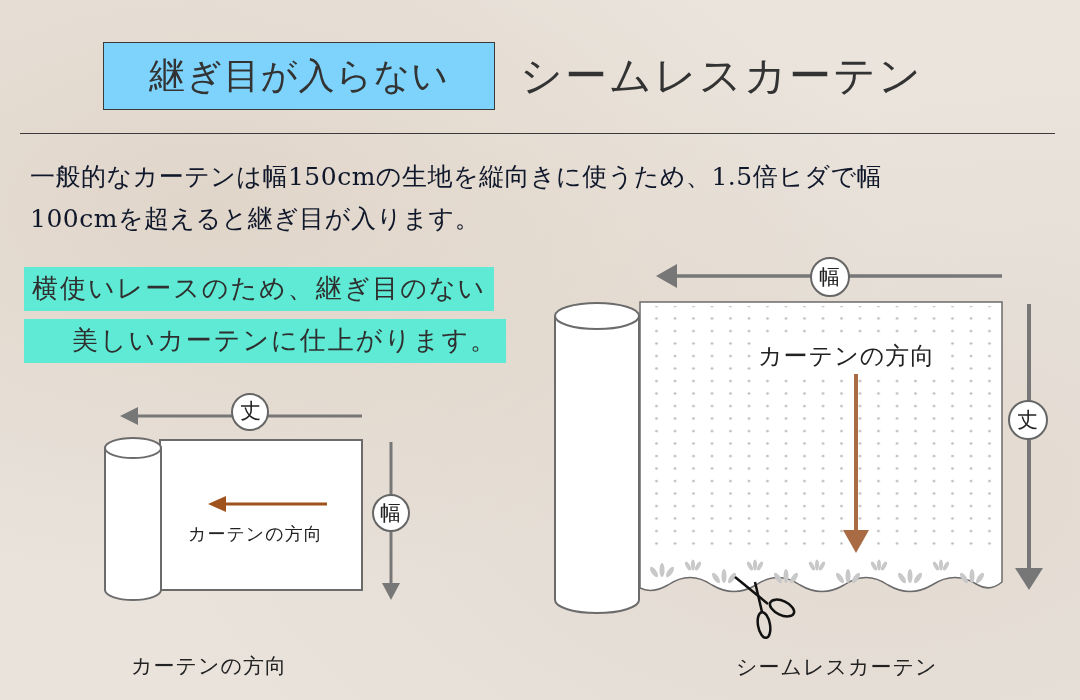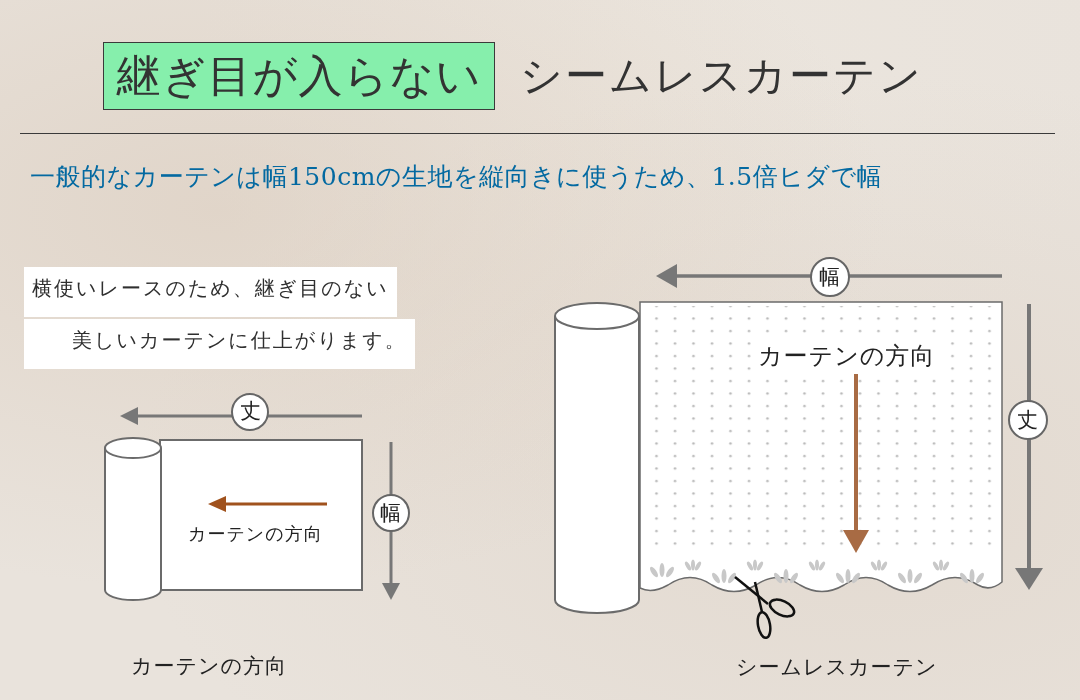--- a/index.html
+++ b/index.html
@@ -8,54 +8,55 @@
     background:#e9e3dc;
     background-image:
       radial-gradient(ellipse at 20% 30%, rgba(214,196,178,0.45), transparent 55%),
       radial-gradient(ellipse at 80% 70%, rgba(220,208,196,0.5), transparent 60%),
       radial-gradient(ellipse at 60% 10%, rgba(236,230,222,0.7), transparent 50%);
     font-family:"DejaVu Serif", "Liberation Serif", serif;
     color:#2b2b2b;
   }
   .title-box {
     position:absolute; left:103px; top:42px; width:392px; height:68px;
-    background:#86efac; border:1.5px solid #3a3a3a; box-sizing:border-box;
+    background:#7dd3fc; border:1.5px solid #3a3a3a; box-sizing:border-box;
     display:flex; align-items:center; justify-content:center;
-    font-size:44px; letter-spacing:1px; color:#333;
+    font-size:36px; letter-spacing:1px; color:#333;
   }
   .title-main {
     position:absolute; left:520px; top:42px; height:68px; display:flex; align-items:center;
     font-size:42px; letter-spacing:2px; color:#333;
   }
   .rule { position:absolute; left:20px; top:133px; width:1035px; height:1px; background:#3a3a3a; }
   .intro {
     position:absolute; left:30px; top:156px; width:1040px;
-    font-size:25px; line-height:42px; color:#0369a1; letter-spacing:0.5px;
+    font-size:25px; line-height:42px; color:#0f172a; letter-spacing:0.5px;
   }
   .note-line {
-    position:absolute; left:24px; height:50px; background:#ffffff;
-    font-size:20px; line-height:42px; padding:0 8px; color:#2f2f2f; letter-spacing:2px;
+    position:absolute; left:24px; height:44px; background:#5eead4;
+    font-size:26px; line-height:42px; padding:0 8px; color:#2f2f2f; letter-spacing:2px;
   }
   .diagram { position:absolute; left:0; top:0; }
   .caption {
     position:absolute; font-family:"DejaVu Sans", "Liberation Sans", sans-serif;
     font-size:21px; color:#222; letter-spacing:1px;
   }
 </style>
 </head>
 <body>
 
 <div class="title-box">
   <span>継ぎ目が入らない</span>
 </div>
 <div class="title-main">シームレスカーテン</div>
 <div class="rule"></div>
 
 <div class="intro">
   <div>一般的なカーテンは幅150cmの生地を縦向きに使うため、1.5倍ヒダで幅</div>
+  <div>100cmを超えると継ぎ目が入ります。</div>
 </div>
 
 <div class="note-line" style="top:267px;">横使いレースのため、継ぎ目のない</div>
 <div class="note-line" style="top:319px;padding-left:48px;">美しいカーテンに仕上がります。</div>
 
 <svg class="diagram" width="1080" height="700">
   <defs>
     <pattern id="dots" x="0" y="0" width="18.5" height="12.5" patternUnits="userSpaceOnUse">
       <circle cx="9" cy="6" r="1.3" fill="#b9b9b9"></circle>
     </pattern>

